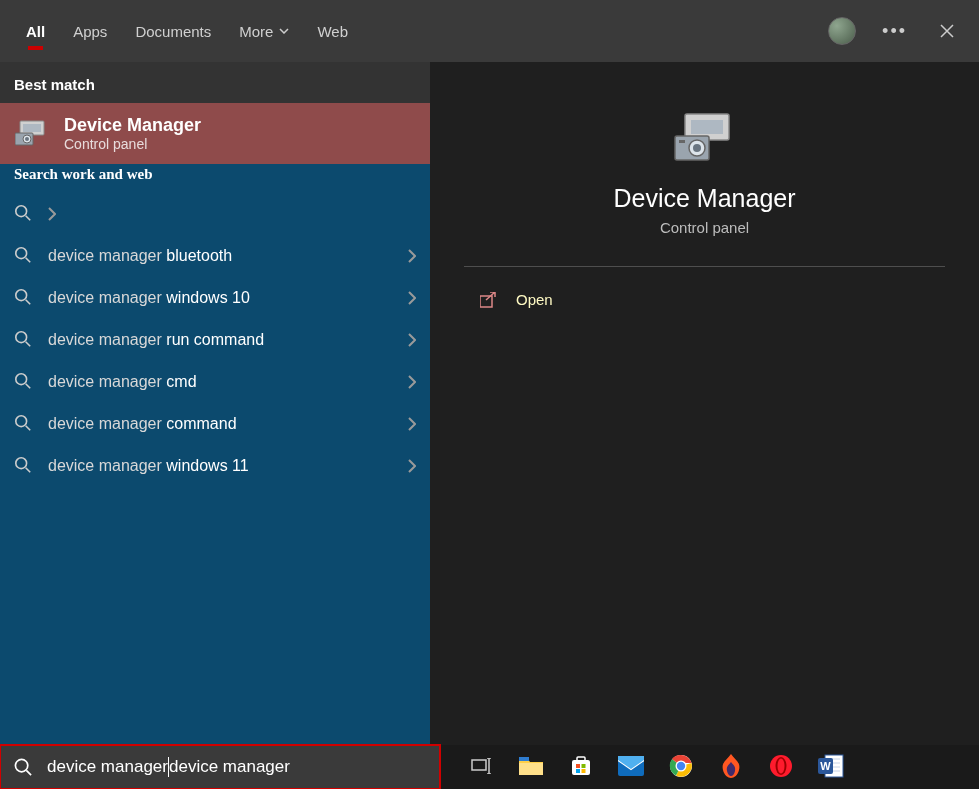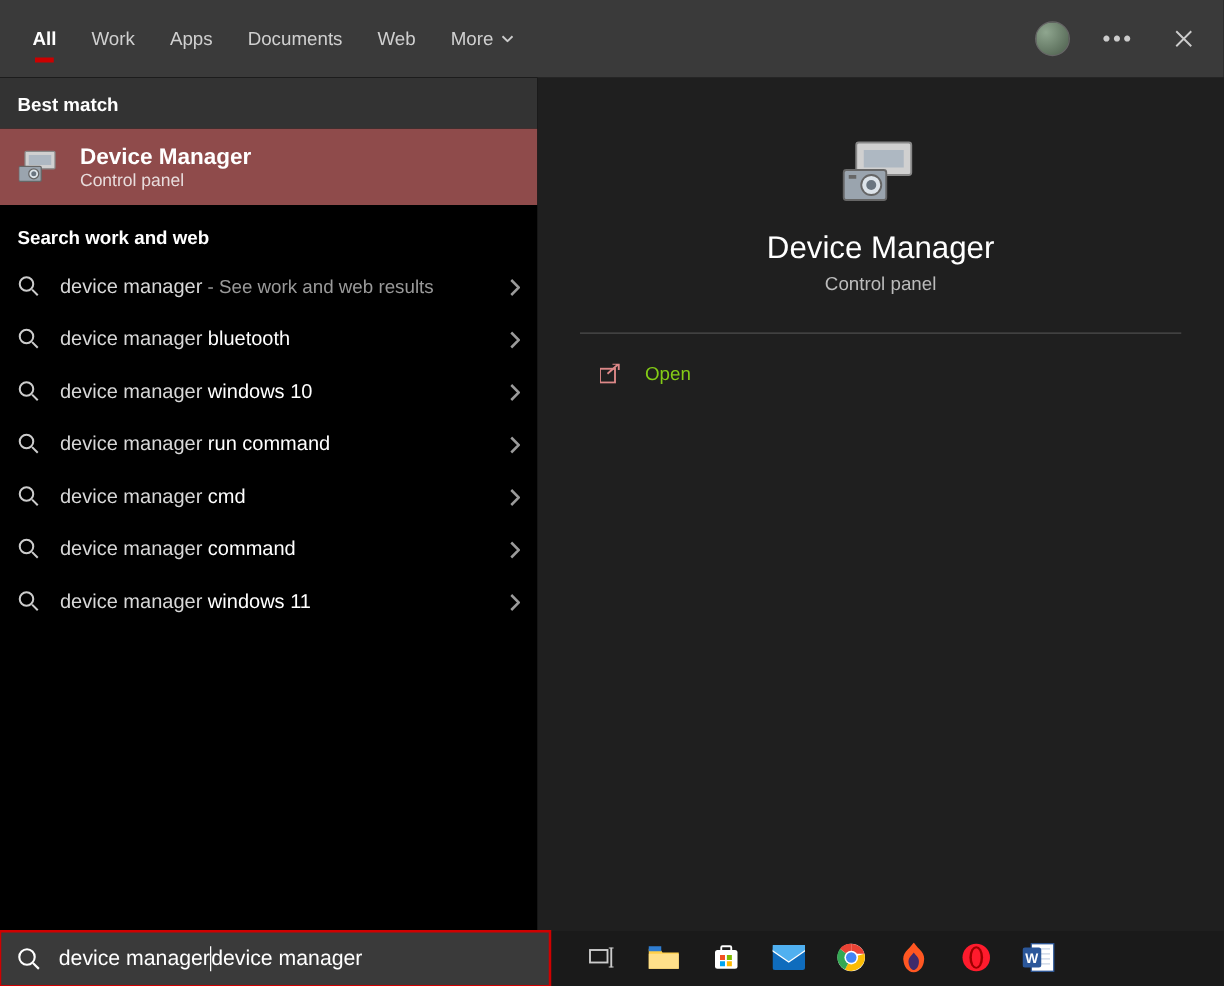--- a/index.html
+++ b/index.html
@@ -11,43 +11,43 @@
   .tab.active { color: #fff; font-weight: 600; }
   .tab.active::after { content: ""; position: absolute; bottom: 12px; left: 16px; right: 16px; height: 4px; background: #cc0000; }
   .tab .chev { margin-left: 6px; }
   .top-right { display: flex; align-items: center; gap: 26px; padding-right: 6px; }
   .avatar { width: 28px; height: 28px; border-radius: 50%; background: radial-gradient(circle at 30% 30%, #8fa68f, #4a5c4a); border: 1px solid #666; }
   .ellipsis { color: #ccc; font-size: 18px; letter-spacing: 2px; cursor: pointer; }
   .close-x svg { width: 16px; height: 16px; stroke: #ccc; stroke-width: 1.5; }
   .close-x { cursor: pointer; padding: 6px; }
 
   .main { display: flex; height: 683px; }
-  .left { width: 430px; background: #000000; overflow: hidden; }
+  .left { width: 430px; background: #0c4a6e; overflow: hidden; }
   .right { flex: 1; background: #1f1f1f; }
 
   .section-header { padding: 14px 14px 10px; font-size: 15px; font-weight: 600; color: #fff; background: #333333; }
   .best-match { display: flex; align-items: center; padding: 12px 14px; background: #8f4b4b; cursor: pointer; gap: 14px; }
   .best-match .icon-box { width: 36px; height: 36px; display: flex; align-items: center; justify-content: center; }
   .best-match .title { font-size: 18px; font-weight: 600; }
   .best-match .subtitle { font-size: 14px; color: #e8dcdc; }
 
   .suggestion { display: flex; align-items: center; padding: 11px 14px; gap: 14px; cursor: pointer; color: #d8d8d8; }
   .suggestion .sicon { width: 20px; height: 20px; flex-shrink: 0; }
   .suggestion .text { flex: 1; font-size: 16px; }
   .suggestion .text .bold { font-weight: 400; color: #fff; }
   .suggestion .text .note { font-size: 15px; color: #9a9a9a; }
   .suggestion .chev-r { color: #9a9a9a; }
-  .section-header.sub { background: transparent; padding-top: 18px; }
+  .section-header.sub { background: transparent; padding-top: 2px; font-family: Liberation Serif, serif; }
 
   .detail-panel { padding: 48px 20px 0; }
   .detail-icon { display: flex; justify-content: center; margin-bottom: 18px; }
   .detail-title { text-align: center; font-size: 25px; font-weight: 400; }
   .detail-sub { text-align: center; font-size: 15px; color: #bcbcbc; margin-top: 6px; margin-bottom: 30px; }
   .detail-hr { border: none; border-top: 1px solid #4e4e4e; margin: 0 14px 14px; }
-  .action-row { display: flex; gap: 18px; padding: 10px 30px; cursor: pointer; font-size: 15px; color: #84cc16; }
+  .action-row { display: flex; align-items: center; gap: 18px; padding: 10px 30px; cursor: pointer; font-size: 15px; color: #fef9c3; }
 
   .taskbar { position: absolute; bottom: 0; left: 0; right: 0; height: 44px; background: #1a1a1a; display: flex; align-items: center; }
   .search-box { width: 440px; height: 44px; background: #3a3a3a; outline: 2px solid #d00000; outline-offset: -1px; display: flex; align-items: center; padding: 0 14px; gap: 14px; }
   .search-box .sinput { flex: 1; background: transparent; border: none; color: #fff; font-size: 17px; outline: none; }
   .search-box .sinput::placeholder { color: #aaa; }
   .task-icons { display: flex; align-items: center; gap: 8px; padding-left: 20px; }
   .tbicon { width: 42px; height: 38px; display: flex; align-items: center; justify-content: center; cursor: pointer; border-bottom: 2px solid transparent; }
   .cursor { display: inline-block; width: 1px; height: 20px; background: #fff; vertical-align: middle; animation: blink 1s step-end infinite; }
   @keyframes blink { 50% { opacity: 0; } }
 
@@ -55,39 +55,36 @@
 </style>
 </head>
 <body>
 
 <div class="top-bar">
   <div class="tabs">
     <div class="tab active">
         <span>All</span>
       </div>
     <div class="tab">
-        <span>Work</span>
-      </div>
-    <div class="tab">
         <span>Apps</span>
       </div>
     <div class="tab">
         <span>Documents</span>
-      </div>
-    <div class="tab">
-        <span>Web</span>
       </div>
     <div class="tab">
       <span>More</span>
       <span class="chev">
         <svg width="10" height="6" viewBox="0 0 10 6">
             <path d="M1 1 L5 5 L9 1" fill="none" stroke="#ccc" stroke-width="1.5"></path>
           </svg>
       </span>
     </div>
+    <div class="tab">
+        <span>Web</span>
+      </div>
   </div>
   <div class="top-right">
     <div class="avatar"></div>
     <div class="ellipsis">•••</div>
     <div class="close-x">
       <svg viewBox="0 0 16 16">
           <path d="M2 2 L14 14 M14 2 L2 14" fill="none"></path>
         </svg>
     </div>
   </div>
@@ -115,21 +112,20 @@
     <div class="section-header sub">Search work and web</div>
 
     <div id="suggestions-container">
         <div class="suggestion">
           <span class="sicon">
             <svg width="18" height="18" viewBox="0 0 20 20">
               <circle cx="8" cy="8" r="6" fill="none" stroke="#ccc" stroke-width="1.8"></circle>
               <line x1="13" y1="13" x2="18" y2="18" stroke="#ccc" stroke-width="1.8"></line>
             </svg>
           </span>
-          <span class="text"><span>device manager</span><span class="note"> - See work and web results</span></span>
           <span class="chev-r">
             <svg width="8" height="14" viewBox="0 0 8 14">
               <path d="M1 1 L7 7 L1 13" fill="none" stroke="#9a9a9a" stroke-width="2"></path>
             </svg>
           </span>
         </div>
         <div class="suggestion">
           <span class="sicon">
             <svg width="18" height="18" viewBox="0 0 20 20">
               <circle cx="8" cy="8" r="6" fill="none" stroke="#ccc" stroke-width="1.8"></circle>

